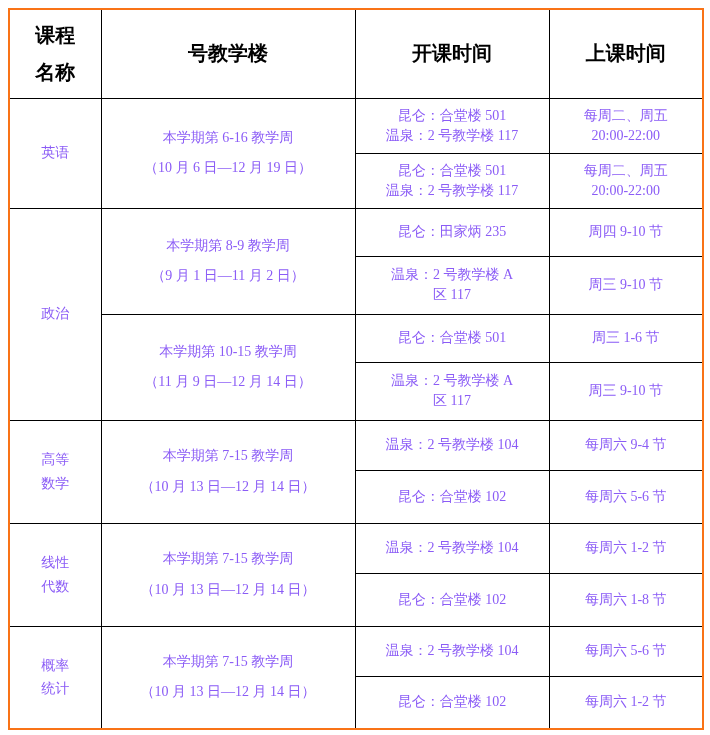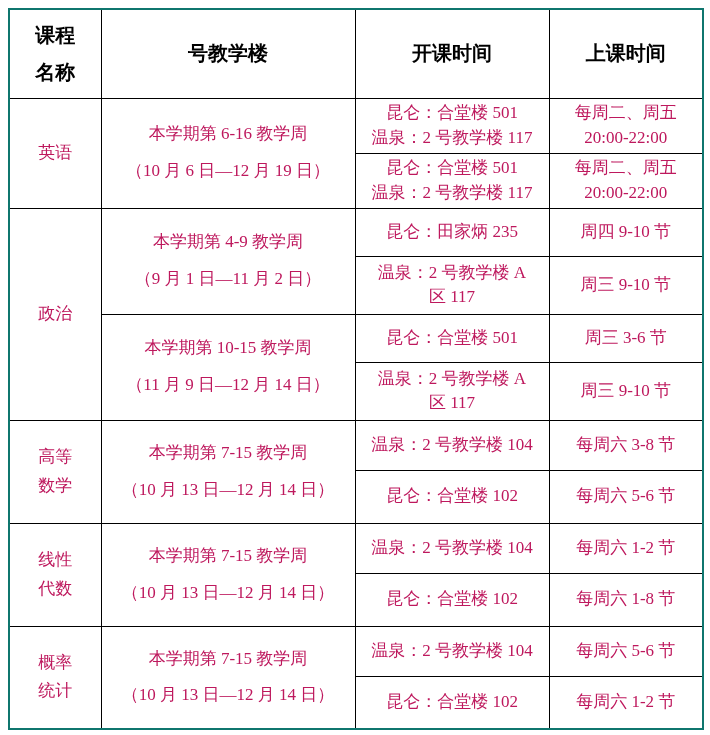--- a/index.html
+++ b/index.html
@@ -12,41 +12,41 @@
     width: 710px;
     height: 735px;
     box-sizing: border-box;
     padding: 8px 8px 0 8px;
     background: #ffffff;
   }
   table.schedule {
     border-collapse: collapse;
     table-layout: fixed;
     width: 694px;
-    border: 2px solid #0f766e;
+    border: 2px solid #f97316;
   }
   table.schedule th,
   table.schedule td {
     border: 1px solid #000000;
     text-align: center;
     vertical-align: middle;
     white-space: pre-line;
     padding: 2px 3px;
     box-sizing: border-box;
     overflow: hidden;
   }
   table.schedule th {
     color: #000000;
     font-weight: bold;
     font-size: 20px;
     line-height: 1.85;
   }
   table.schedule td {
-    color: #be185d;
-    font-size: 17px;
+    color: #8b5cf6;
+    font-size: 14px;
   }
   td.course { line-height: 1.65; }
   td.period { line-height: 2.15; }
   td.loc    { line-height: 1.42; }
   td.time   { line-height: 1.42; }
 
   tr.rh-header { height: 89px; }
   tr.rh-a { height: 55px; }  
   tr.rh-b { height: 48px; }  
   tr.rh-c { height: 58px; }  
@@ -84,49 +84,49 @@
       </tr>
       <tr class="rh-a">
         <td class="loc">昆仑：合堂楼 501
 温泉：2 号教学楼 117</td>
         <td class="time">每周二、周五
 20:00-22:00</td>
       </tr>
 
       <tr class="rh-b">
         <td rowspan="4" class="course">政治</td>
-        <td rowspan="2" class="period">本学期第 4-9 教学周
+        <td rowspan="2" class="period">本学期第 8-9 教学周
 （9 月 1 日—11 月 2 日）</td>
         <td class="loc">昆仑：田家炳 235</td>
         <td class="time">周四 9-10 节</td>
       </tr>
       <tr class="rh-c">
         <td class="loc">温泉：2 号教学楼 A
 区 117</td>
         <td class="time">周三 9-10 节</td>
       </tr>
       <tr class="rh-b">
         <td rowspan="2" class="period">本学期第 10-15 教学周
 （11 月 9 日—12 月 14 日）</td>
         <td class="loc">昆仑：合堂楼 501</td>
-        <td class="time">周三 3-6 节</td>
+        <td class="time">周三 1-6 节</td>
       </tr>
       <tr class="rh-c">
         <td class="loc">温泉：2 号教学楼 A
 区 117</td>
         <td class="time">周三 9-10 节</td>
       </tr>
 
       <tr class="rh-d">
         <td rowspan="2" class="course">高等
 数学</td>
         <td rowspan="2" class="period">本学期第 7-15 教学周
 （10 月 13 日—12 月 14 日）</td>
         <td class="loc">温泉：2 号教学楼 104</td>
-        <td class="time">每周六 3-8 节</td>
+        <td class="time">每周六 9-4 节</td>
       </tr>
       <tr class="rh-e">
         <td class="loc">昆仑：合堂楼 102</td>
         <td class="time">每周六 5-6 节</td>
       </tr>
 
       <tr class="rh-d">
         <td rowspan="2" class="course">线性
 代数</td>
         <td rowspan="2" class="period">本学期第 7-15 教学周

